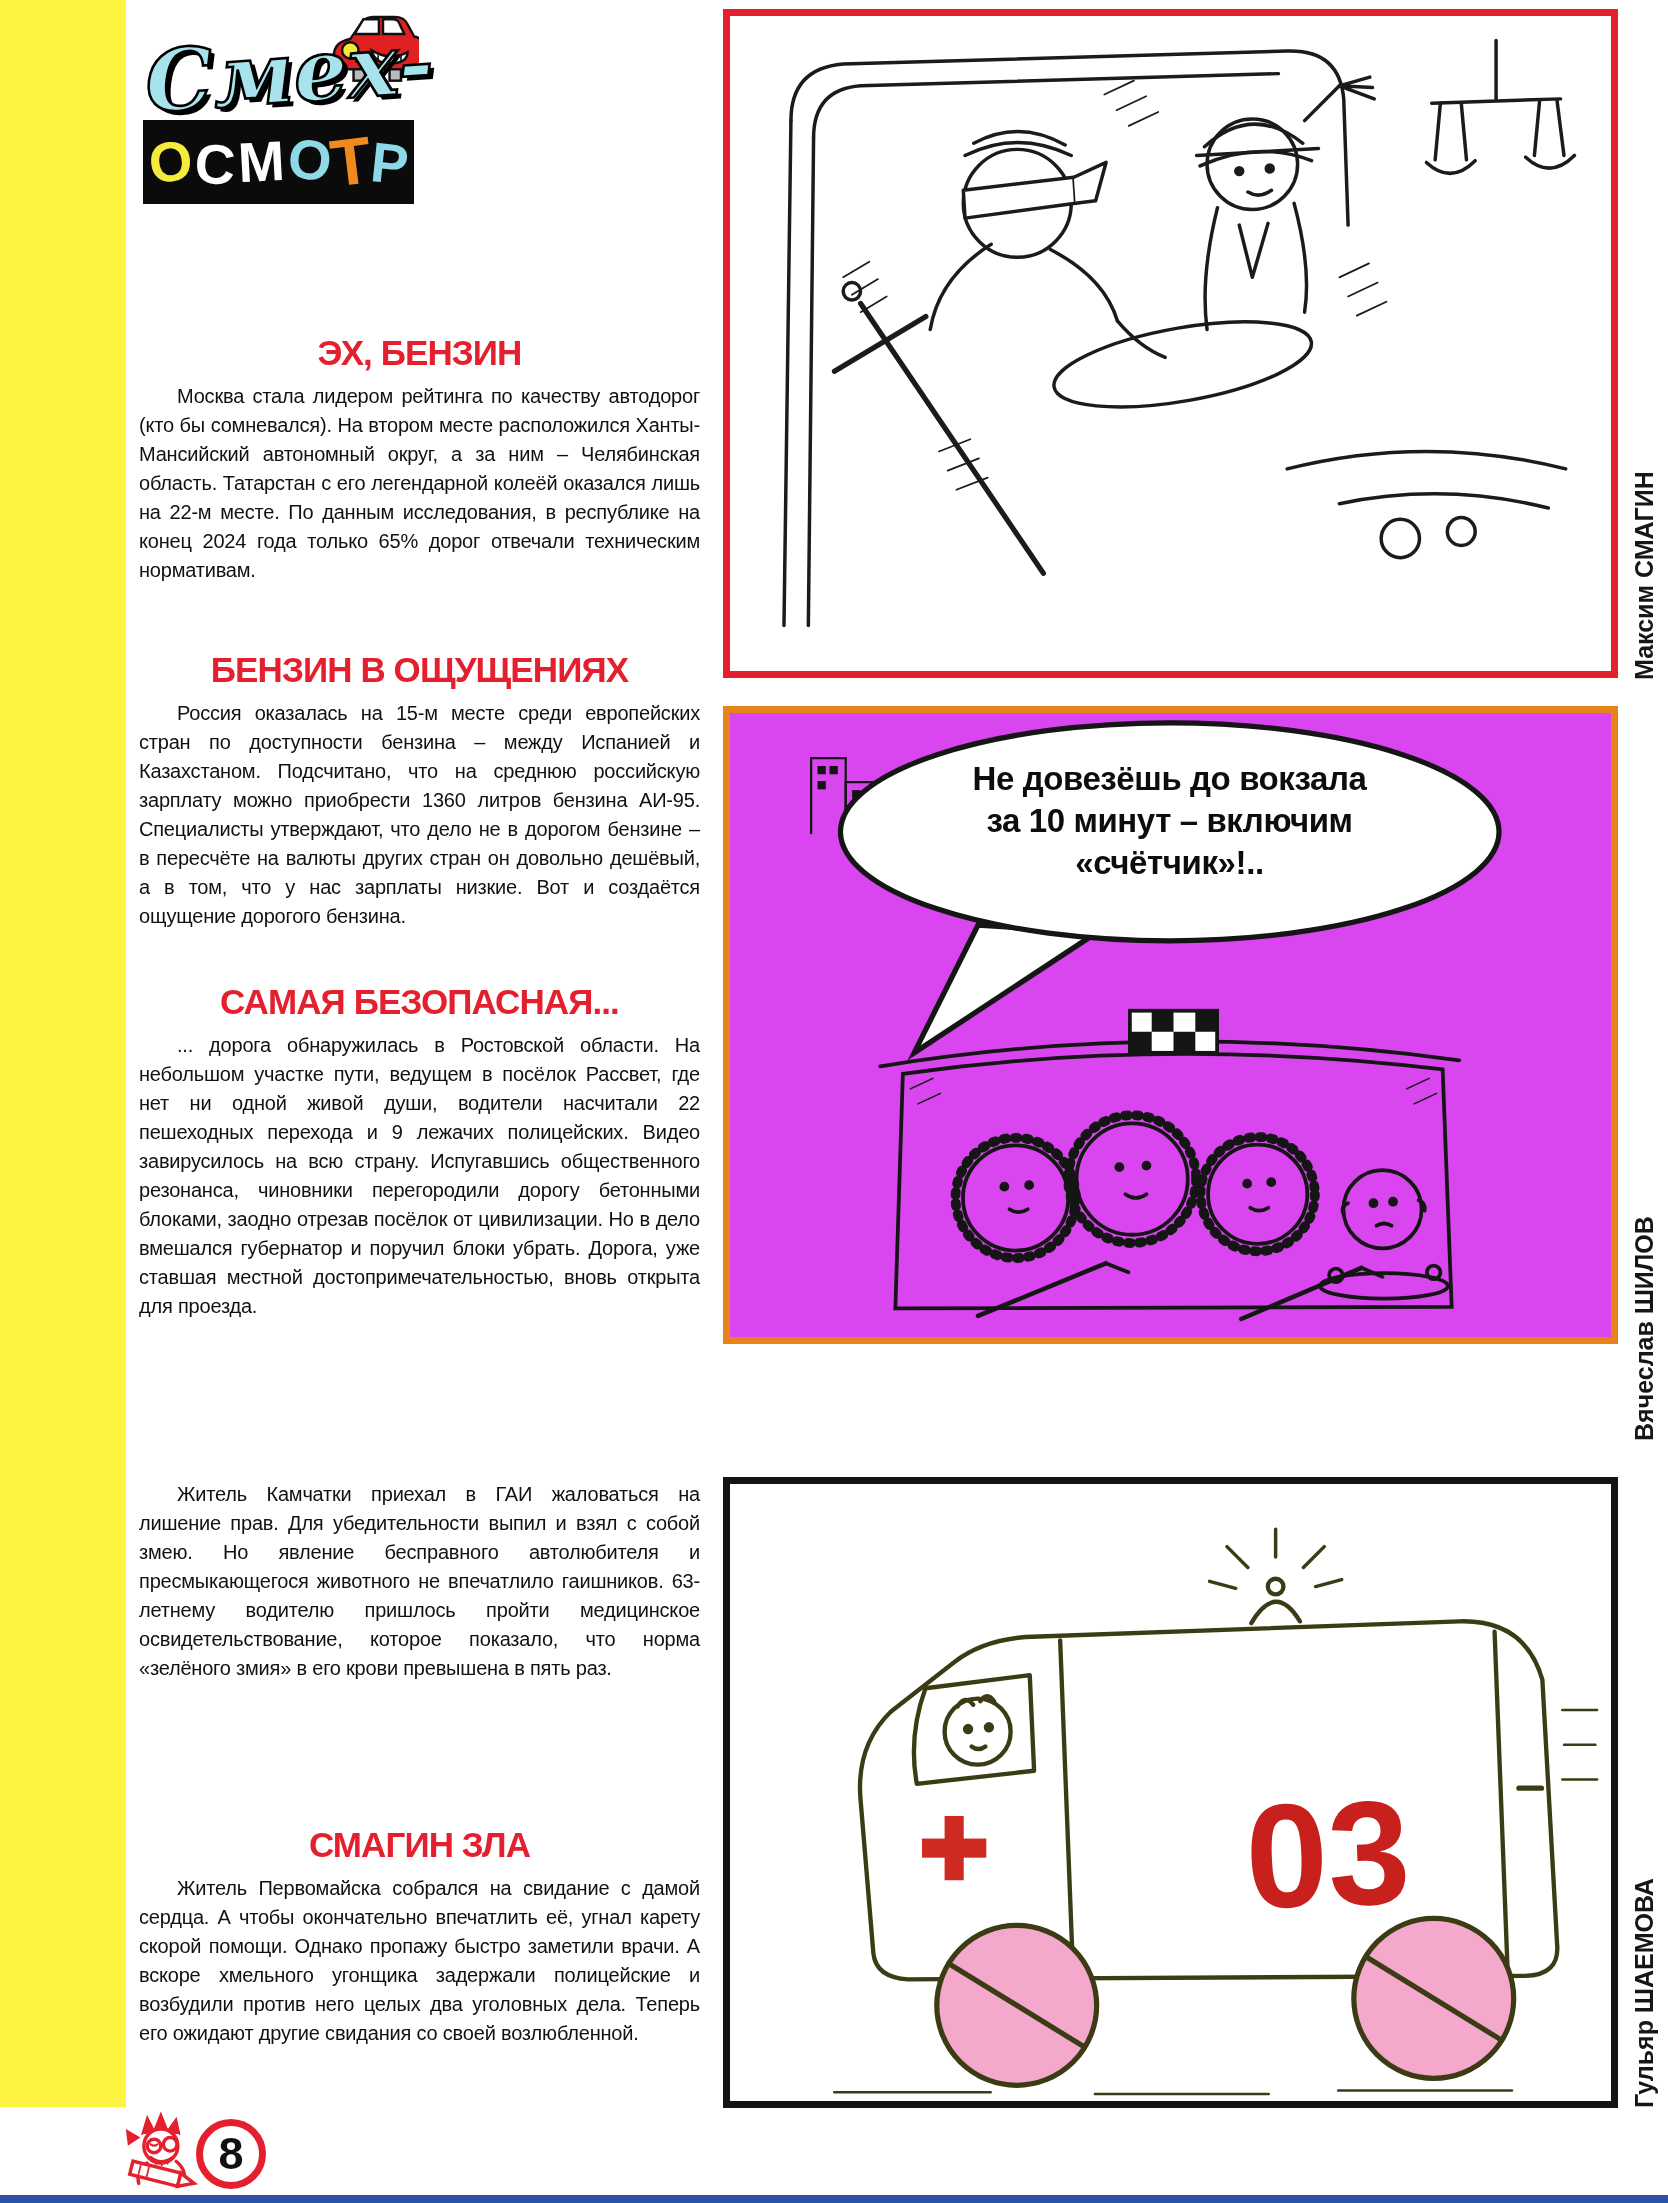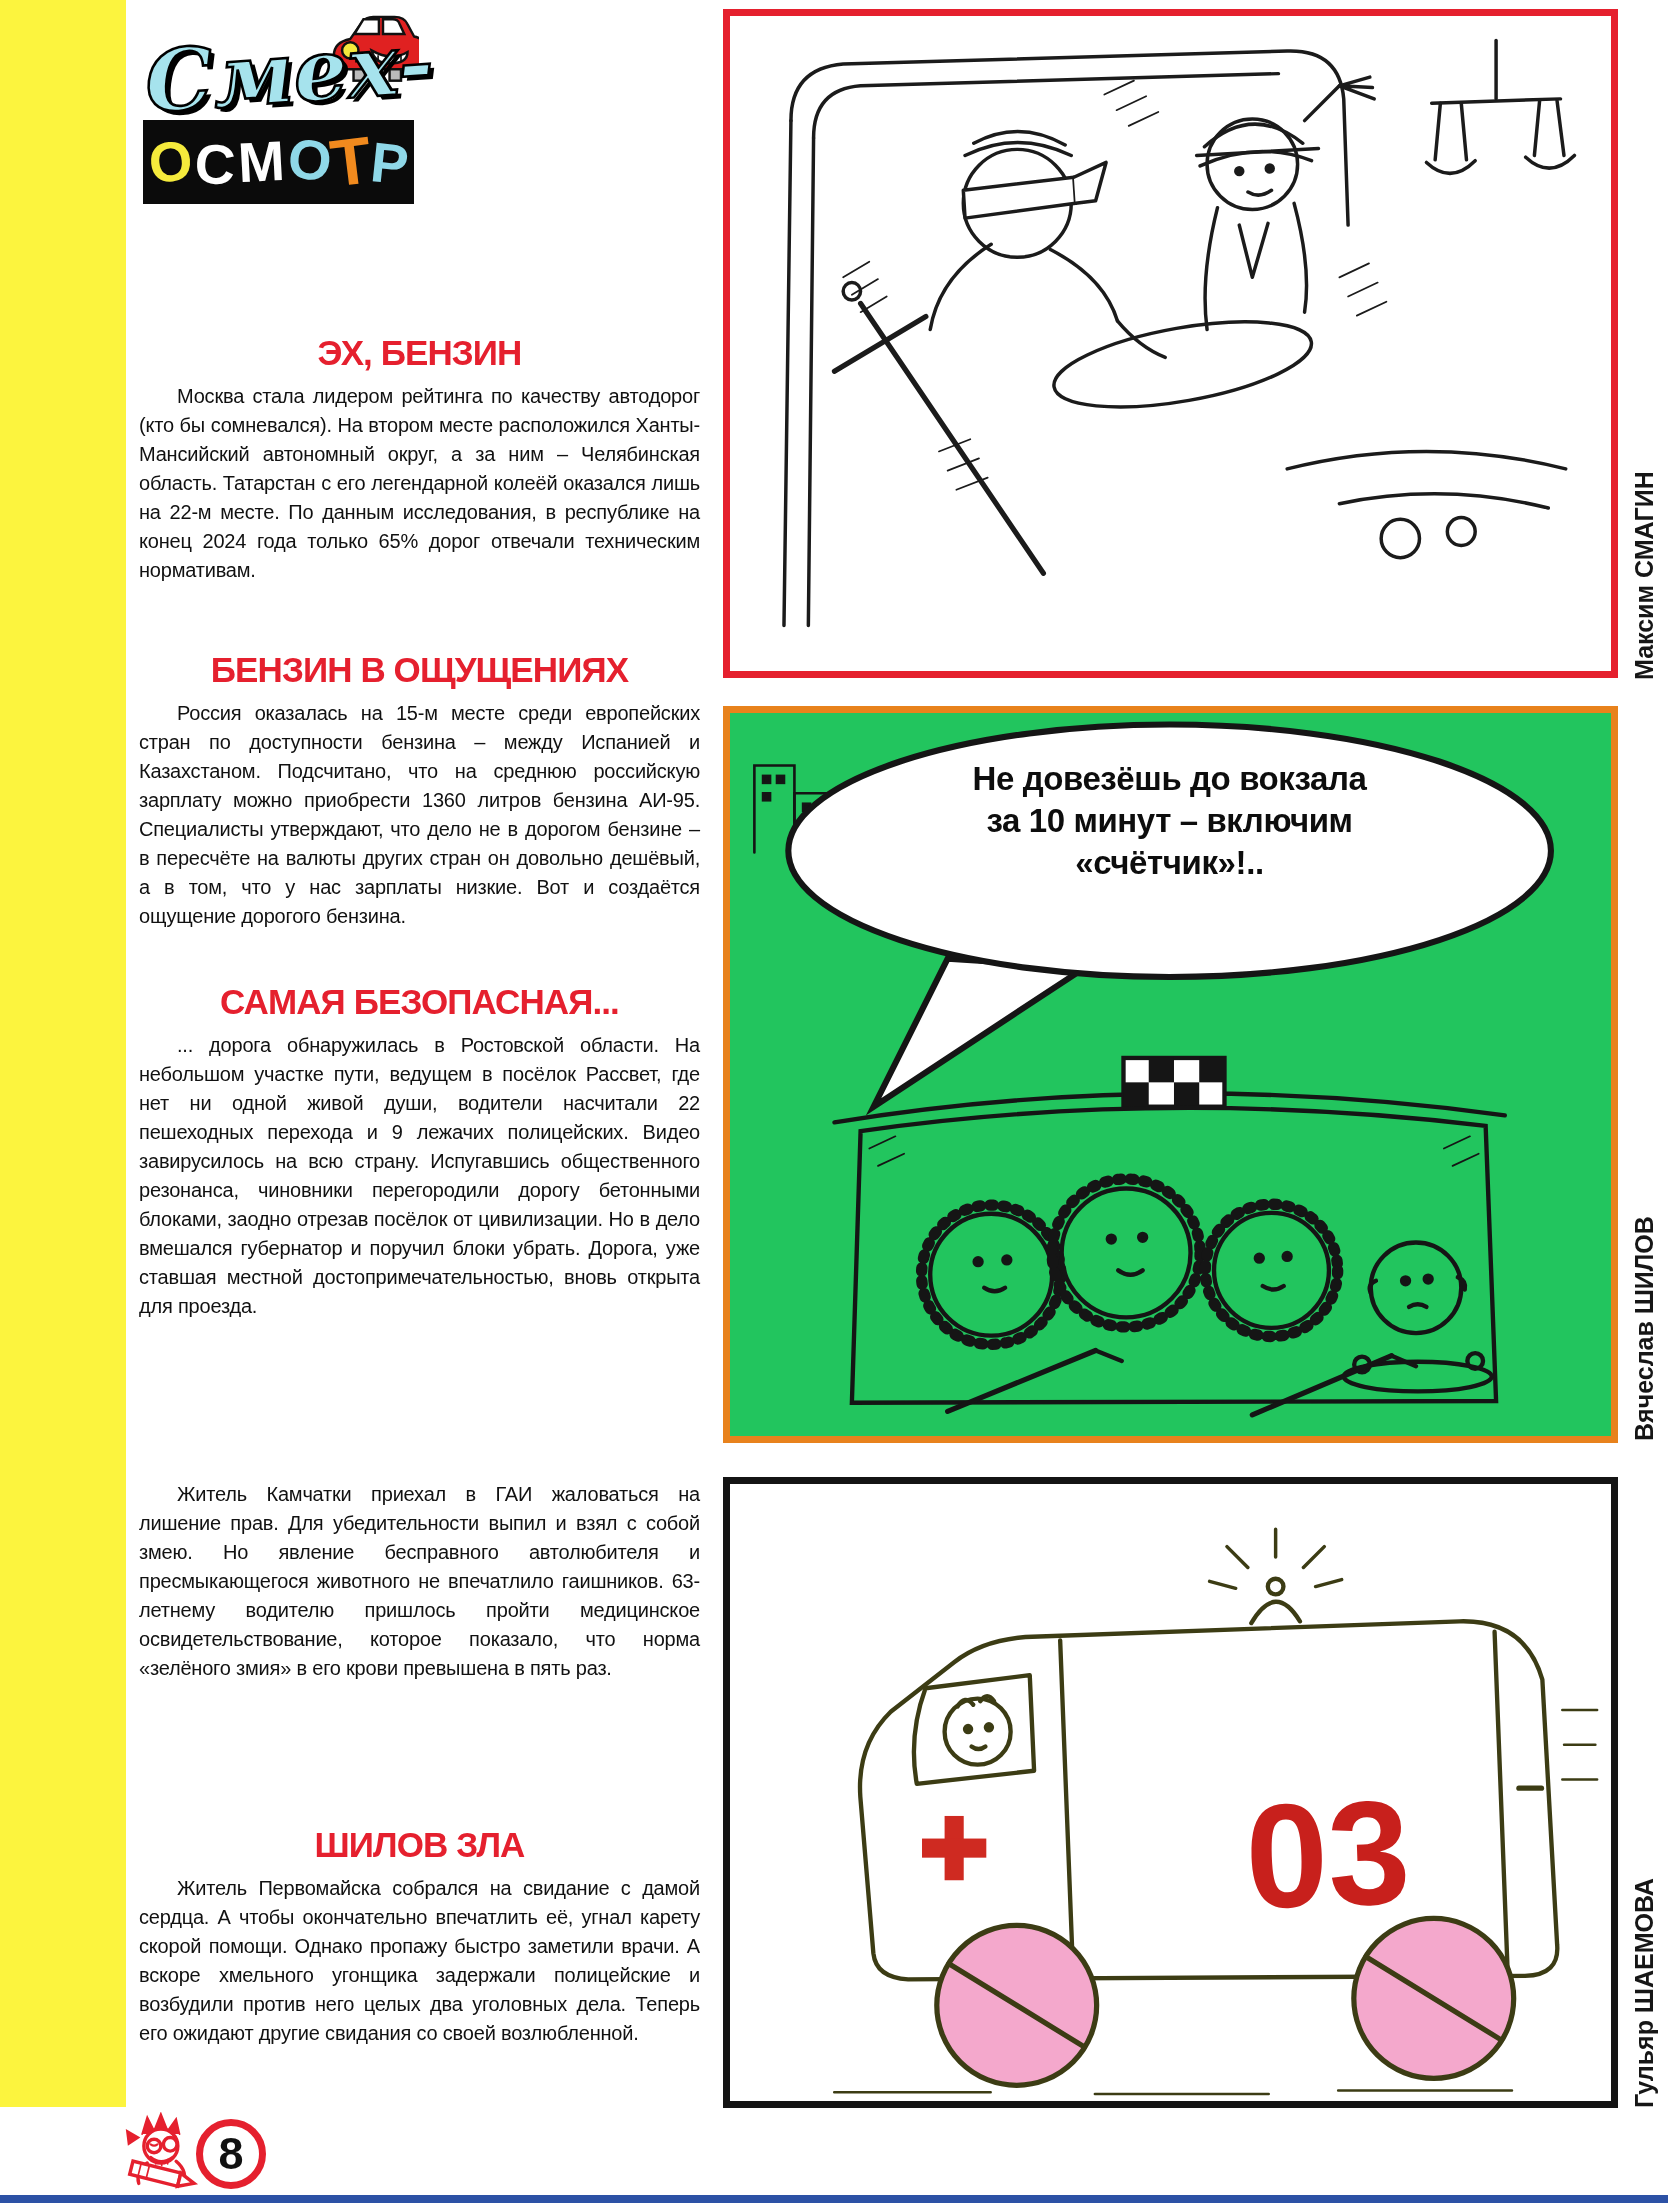--- a/index.html
+++ b/index.html
@@ -28,21 +28,21 @@
   .article{position:absolute;left:139px;width:561px;}
   .article h2{margin:0 0 8.7px 0;text-align:center;color:#E5202E;font-size:35px;
       letter-spacing:-0.9px;font-weight:bold;}
   .article p{margin:0;font-size:20px;line-height:29px;text-align:justify;
       text-indent:38px;letter-spacing:-0.2px;}
   #a1{top:333px}#a2{top:650px}#a3{top:982px}#a4{top:1480px}#a5{top:1825px}
 
   
   .panel{position:absolute;left:723px;width:895px;box-sizing:border-box;background:#fff;}
   #c1{top:8.7px;height:669px;border:7.8px solid #E5202E;}
-  #c2{top:706px;height:737px;border:7.8px solid #E8821C;background:#22c55e;}
+  #c2{top:706px;height:638px;border:7.8px solid #E8821C;background:#d946ef;}
   #c3{top:1477px;height:631px;border:7px solid #141414;}
   .panel svg{position:absolute;left:0;top:0;width:100%;height:100%;}
   .bubble-text{position:absolute;left:222px;top:45px;width:435px;text-align:center;
       font-weight:bold;font-size:33px;line-height:42px;letter-spacing:-0.4px;color:#0d0d0d;}
 
   .credit{position:absolute;transform:rotate(-90deg);transform-origin:left top;
       white-space:nowrap;font-weight:bold;font-size:25px;color:#161616;}
   #credit1{left:1630px;top:680px}
   #credit2{left:1630px;top:1441px}
   #credit3{left:1630px;top:2108px}
@@ -93,21 +93,21 @@
     <p>Россия оказалась на 15-м месте среди европейских стран по доступности бензина – между Испанией и Казахстаном. Подсчитано, что на среднюю российскую зарплату можно приобрести 1360 литров бензина АИ-95. Специалисты утверждают, что дело не в дорогом бензине – в пересчёте на валюты других стран он довольно дешёвый, а в том, что у нас зарплаты низкие. Вот и создаётся ощущение дорогого бензина.</p>
   </div>
   <div class="article" id="a3">
     <h2>САМАЯ БЕЗОПАСНАЯ...</h2>
     <p>... дорога обнаружилась в Ростовской области. На небольшом участке пути, ведущем в посёлок Рассвет, где нет ни одной живой души, водители насчитали 22 пешеходных перехода и 9 лежачих полицейских. Видео завирусилось на всю страну. Испугавшись общественного резонанса, чиновники перегородили дорогу бетонными блоками, заодно отрезав посёлок от цивилизации. Но в дело вмешался губернатор и поручил блоки убрать. Дорога, уже ставшая местной достопримечательностью, вновь открыта для проезда.</p>
   </div>
   <div class="article" id="a4">
     <p>Житель Камчатки приехал в ГАИ жаловаться на лишение прав. Для убедительности выпил и взял с собой змею. Но явление бесправного автолюбителя и пресмыкающегося животного не впечатлило гаишников. 63-летнему водителю пришлось пройти медицинское освидетельствование, которое показало, что норма «зелёного змия» в его крови превышена в пять раз.</p>
   </div>
   <div class="article" id="a5">
-    <h2>ШИЛОВ ЗЛА</h2>
+    <h2>СМАГИН ЗЛА</h2>
     <p>Житель Первомайска собрался на свидание с дамой сердца. А чтобы окончательно впечатлить её, угнал карету скорой помощи. Однако пропажу быстро заметили врачи. А вскоре хмельного угонщика задержали полицейские и возбудили против него целых два уголовных дела. Теперь его ожидают другие свидания со своей возлюбленной.</p>
   </div>
 
   <div class="panel" id="c1">
     <svg viewBox="0 0 1012 752">
       <g fill="none" stroke="#1b1b1b" stroke-width="4" stroke-linecap="round" stroke-linejoin="round">
         <path d="M70 120 Q70 60 130 55 L640 40 Q700 38 705 95 L710 240"></path>
         <path d="M96 140 Q96 84 150 80 L630 66"></path>
         <path d="M70 120 L62 700"></path>
         <path d="M96 140 L90 700"></path>

